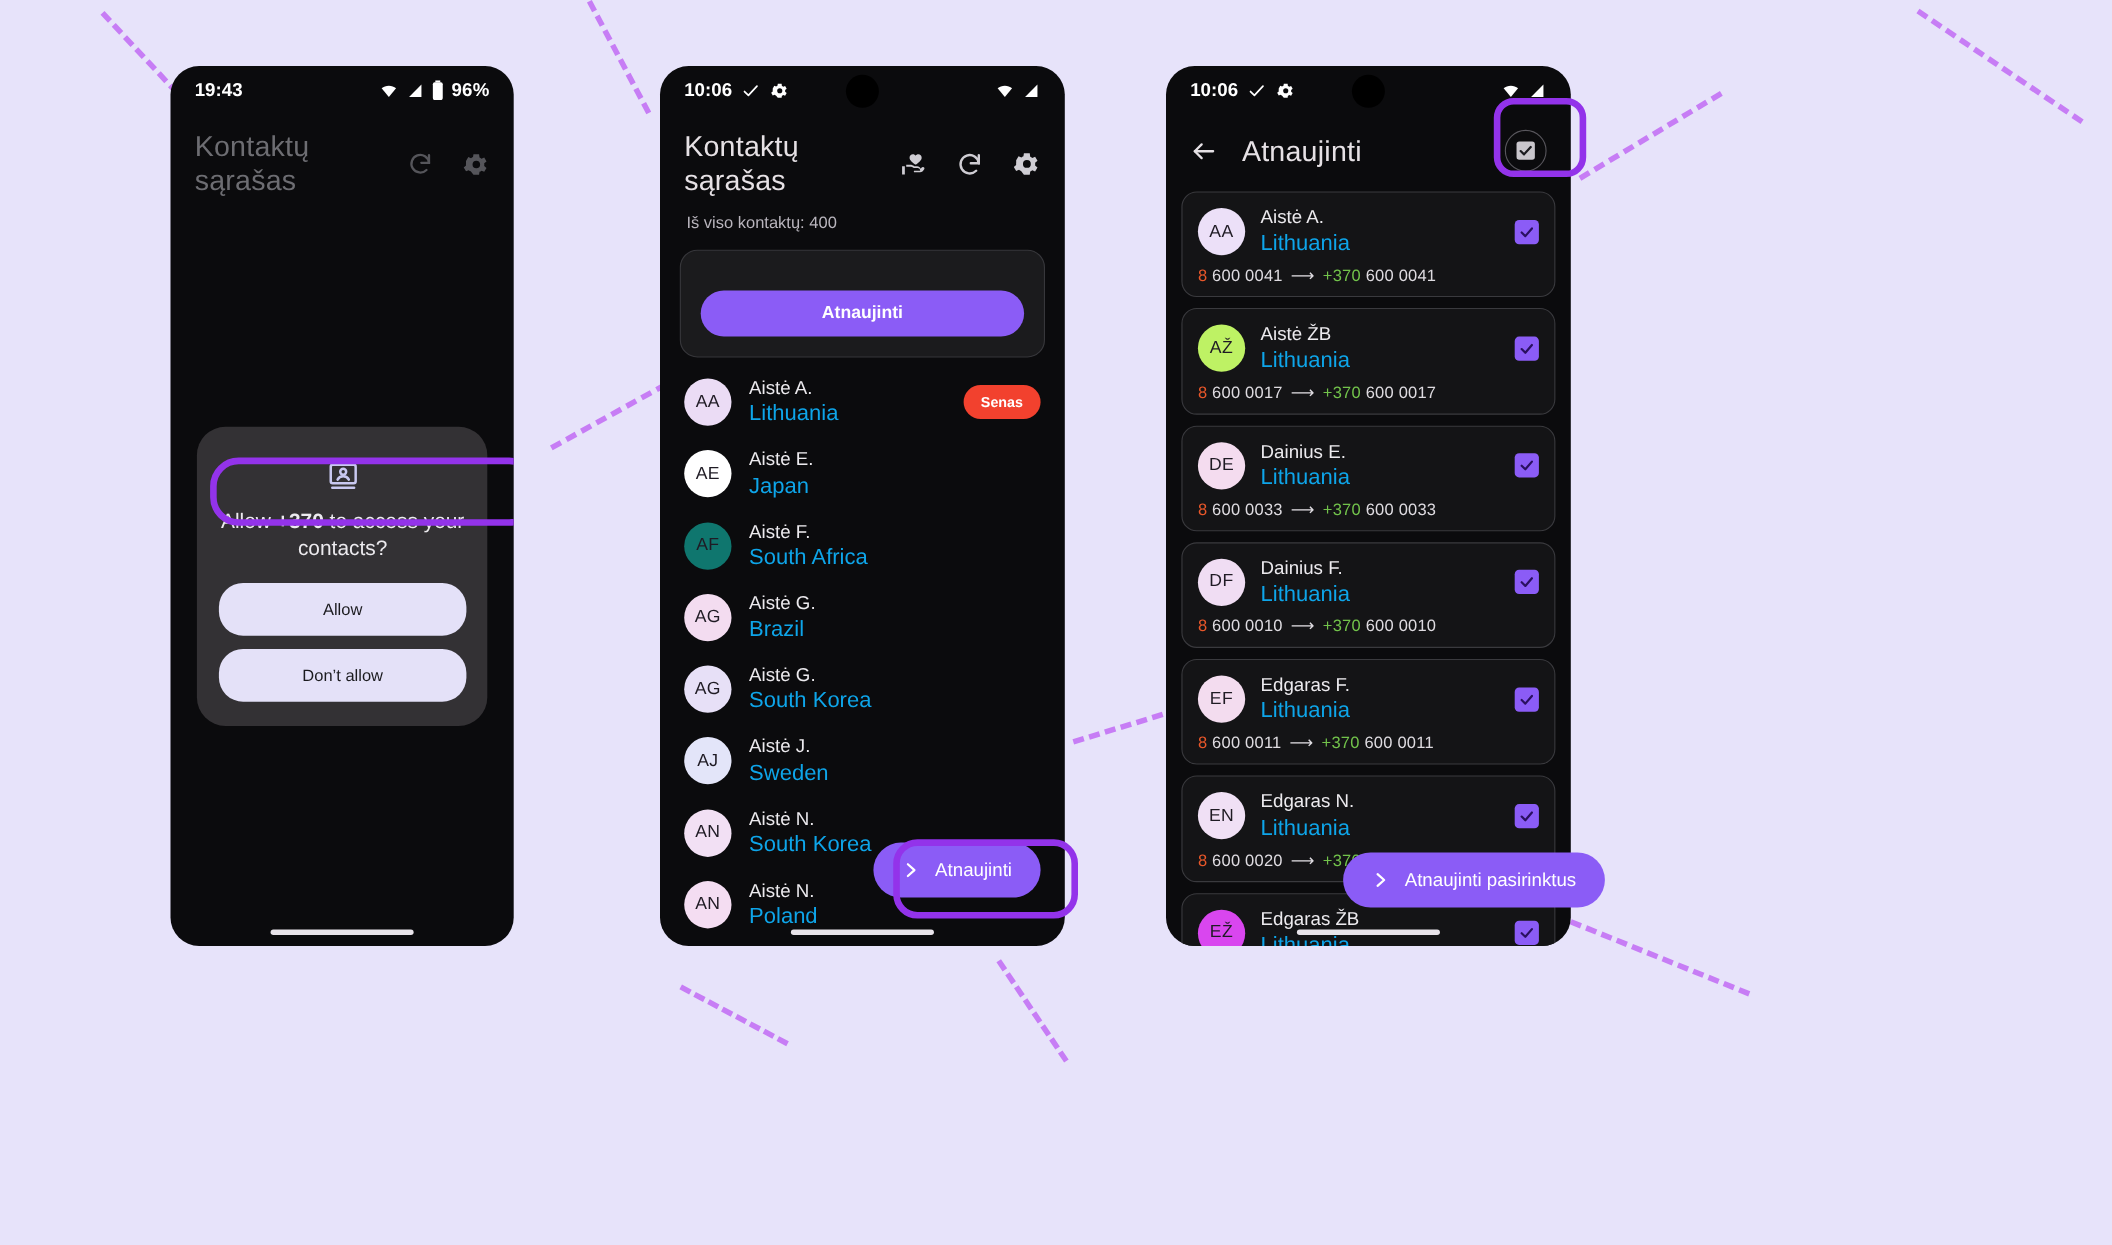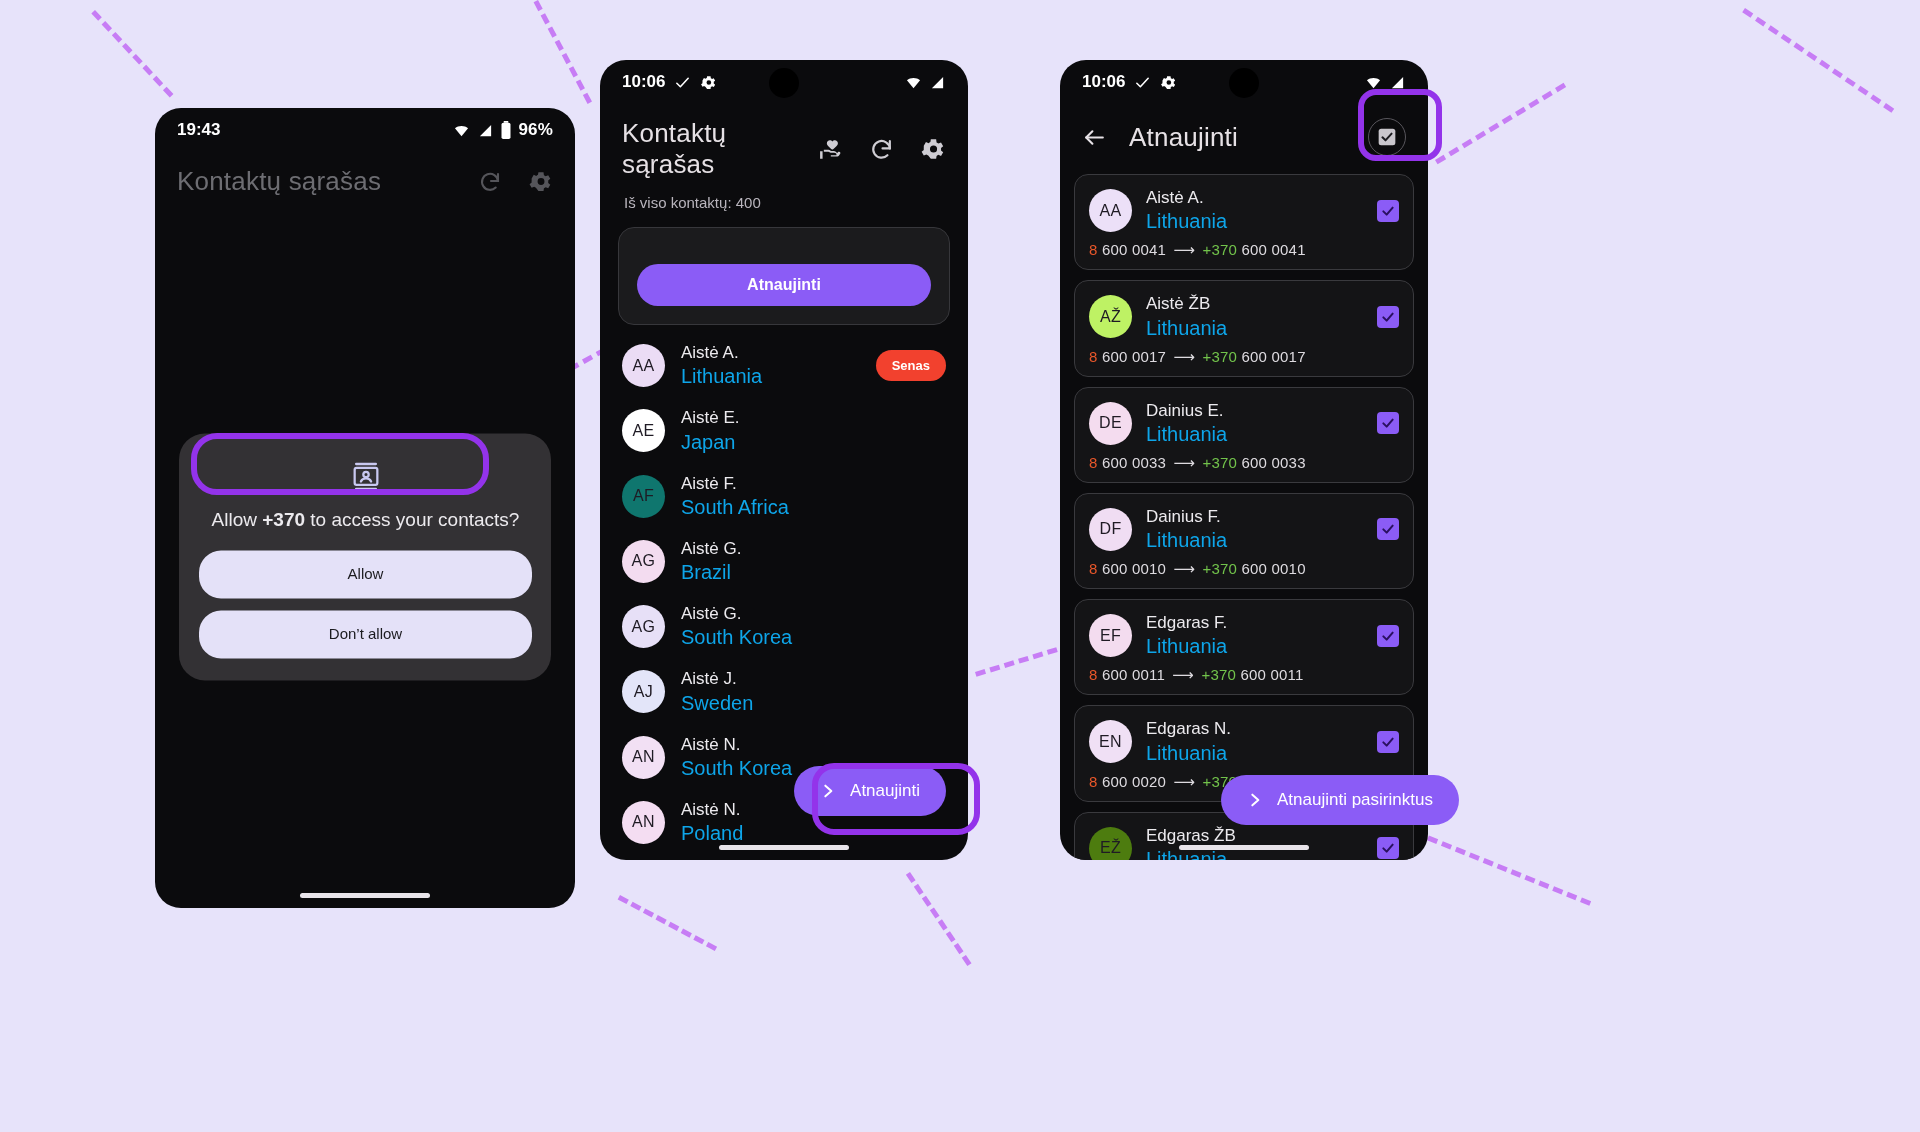--- a/index.html
+++ b/index.html
@@ -165,21 +165,21 @@
   <div class="dash" style="left:538px; top:0px; width:115px; transform:rotate(62deg);"></div>
   <div class="dash" style="left:500px; top:405px; width:135px; transform:rotate(-29deg);"></div>
   <div class="dash" style="left:975px; top:672px; width:115px; transform:rotate(-17deg);"></div>
   <div class="dash" style="left:1062px; top:600px; width:125px; transform:rotate(-40deg);"></div>
   <div class="dash" style="left:1435px; top:160px; width:150px; transform:rotate(-31deg);"></div>
   <div class="dash" style="left:1745px; top:8px; width:180px; transform:rotate(34deg);"></div>
   <div class="dash" style="left:1415px; top:830px; width:190px; transform:rotate(22deg);"></div>
   <div class="dash" style="left:620px; top:895px; width:110px; transform:rotate(28deg);"></div>
   <div class="dash" style="left:910px; top:872px; width:110px; transform:rotate(56deg);"></div>
 
-  <div class="phone" style="left:155px; top:60px; width:420px; height:800px;margin-top:48px;">
+  <div class="phone" style="left:155px; top:60px; width:312px; height:800px;">
     <div class="screen">
 
       <div class="statusbar">
         <div class="sb-left">
           <span>19:43</span>
         </div>
         <div class="sb-right">
           <span class="ic">
             <svg width="19" height="15" viewBox="0 0 24 24">
                 <path fill="#fff" d="M12 21 1.5 8.2C4.4 5.9 8 4.6 12 4.6s7.6 1.3 10.5 3.6L12 21z"></path>
@@ -523,21 +523,21 @@
               <div class="chk">
                 <svg viewBox="0 0 24 24" fill="none" stroke="#2a1060" stroke-width="3" stroke-linecap="round" stroke-linejoin="round">
                   <polyline points="5 12.5 10 17.5 19 7"></polyline>
                 </svg>
               </div>
             </div>
             <div class="upd-num"><span class="n-old">8</span> 600 0020 <span class="n-arrow">⟶</span> <span class="n-new">+370</span> 600 0020</div>
           </div>
           <div class="upd-card">
             <div class="upd-top">
-              <div class="avatar" style="background: #4d7c0f; text-align: right;">EŽ</div>
+              <div class="avatar" style="background: #d946ef; text-align: right;">EŽ</div>
               <div>
                 <div class="c-name">Edgaras ŽB</div>
                 <div class="c-country">Lithuania</div>
               </div>
               <div class="chk">
                 <svg viewBox="0 0 24 24" fill="none" stroke="#2a1060" stroke-width="3" stroke-linecap="round" stroke-linejoin="round">
                   <polyline points="5 12.5 10 17.5 19 7"></polyline>
                 </svg>
               </div>
             </div>

